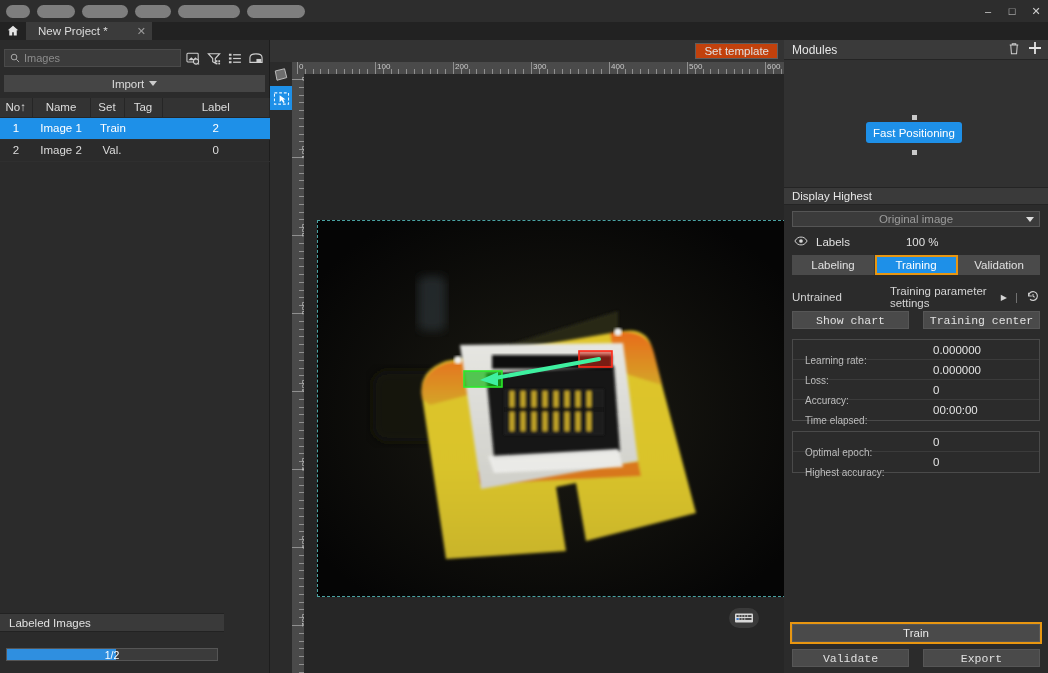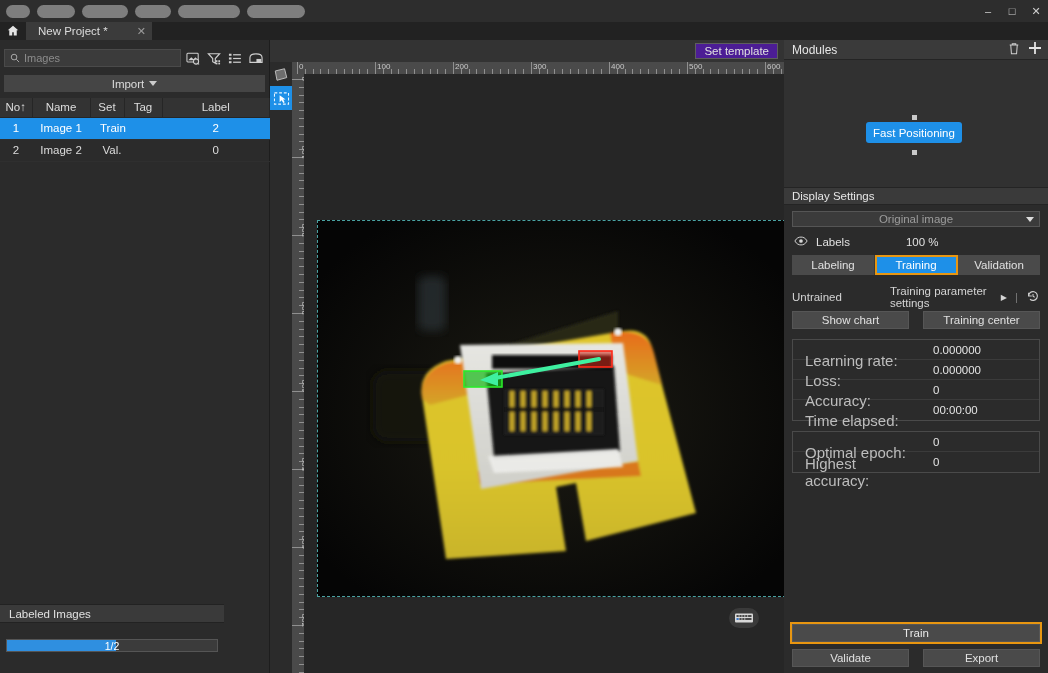--- a/index.html
+++ b/index.html
@@ -67,21 +67,21 @@
     background: #333; color: #ddd; font-weight: normal; font-size: 11.5px;
     height: 19px; border-right: 1px solid #262626; border-bottom: 1px solid #262626;
   }
   table.filelist td {
     height: 22px; font-size: 11.5px; color: #dcdcdc; text-align: center;
     border-bottom: 1px solid #2f2f2f;
   }
   tr.row-sel td { background: #1e90e8; color: #fff; }
   td.lcell { text-align: left; padding-left: 10px; }
 
-  .labeled-foot { position: absolute; left: 0; bottom: 12px; width: 224px; }
+  .labeled-foot { position: absolute; left: 0; bottom: 3px; width: 224px; }
   .labeled-head {
     height: 19px; background: #3a3a3a; display: flex; align-items: center;
     padding-left: 9px; font-size: 11.5px; color: #e0e0e0;
     border-top: 1px solid #222; border-bottom: 1px solid #222;
   }
   .progwrap {
     margin: 16px 6px 9px 6px; height: 13px; background: #3b3b3b; border: 1px solid #555;
     position: relative;
   }
   .progfill { position: absolute; left: 0; top: 0; bottom: 0; width: 52%; background: #2f8fe0; }
@@ -100,21 +100,21 @@
 
   
   .center {
     position: absolute; left: 292px; top: 40px; width: 492px; height: 633px; background: #2b2b2b;
   }
   .canvas-topbar {
     position: absolute; left: -22px; top: 0; width: 514px; height: 22px;
     background: #333; display: flex; align-items: center; justify-content: flex-end; padding-right: 6px;
   }
   .settmpl {
-    height: 16px; padding: 0 8px; background: #4c1d95; border: 1px solid #5e5e5e;
+    height: 16px; padding: 0 8px; background: #c2410c; border: 1px solid #5e5e5e;
     font-size: 11.5px; color: #e0e0e0; display: flex; align-items: center;
   }
   .ruler-h {
     position: absolute; left: 0; top: 22px; width: 492px; height: 12px;
     background: #4a4a4a; overflow: hidden;
   }
   .ruler-v {
     position: absolute; left: 0; top: 34px; width: 12px; height: 599px;
     background: #4a4a4a; overflow: hidden;
   }
@@ -184,37 +184,37 @@
   .seg > div:last-child { border-right: none; }
   .seg > div.active { background: #1e90e8; color: #fff; outline: 2px solid #e89611; outline-offset: -2px; }
 
   .untrained-row {
     display: flex; align-items: center; height: 20px; padding: 0 8px; margin-top: 4px;
     font-size: 11.5px; color: #d4d4d4; gap: 6px;
   }
   .untrained-row .tps { margin-left: 42px; display: flex; align-items: center; gap: 4px; }
   .sepbar { color: #777; margin: 0 4px; }
 
-  .btn-2 { display: flex; gap: 14px; padding: 4px 8px 0 8px; }
+  .btn-2 { display: flex; gap: 14px; padding: 4px 8px 0 8px; font-family: Liberation Mono, monospace; }
   .btn {
     flex: 1; height: 18px; background: #4a4a4a; border: 1px solid #565656;
     display: flex; align-items: center; justify-content: center;
     font-size: 11.5px; color: #e0e0e0;
   }
 
   .infobox { margin: 10px 8px 0 8px; border: 1px solid #4a4a4a; }
   .infobox .ttl {
     height: 21px; display: flex; align-items: center; justify-content: center;
     font-size: 12px; color: #ececec; border-bottom: 1px solid #4a4a4a;
   }
   .inforow { display: flex; height: 20px; border-bottom: 1px solid #3b3b3b; }
   .inforow:last-child { border-bottom: none; }
   .inforow .k {
     width: 122px; display: flex; align-items: center; padding-left: 12px;
-    font-size: 15px; color: #bdbdbd; border-right: 1px solid #3b3b3b; margin-top: 20px;
+    font-size: 10px; color: #bdbdbd; border-right: 1px solid #3b3b3b; margin-top: 20px;
   }
   .inforow .v { flex: 1; display: flex; align-items: center; padding-left: 18px; font-size: 11.5px; color: #e4e4e4; }
 
   .bottom-actions { position: absolute; left: 0; bottom: 0; width: 264px; padding: 0 8px 6px 8px; }
   .train-btn {
     height: 18px; background: #4a4a4a; border: 1px solid #565656;
     display: flex; align-items: center; justify-content: center;
     font-size: 11.5px; color: #e8e8e8; outline: 2px solid #e89611; outline-offset: 0px;
     margin-bottom: 7px;
   }
@@ -637,21 +637,21 @@
         </span>
       </span>
     </div>
 
     <div class="modules-area">
       <div class="handle" style="top:55px"></div>
       <div class="module-node">Fast Positioning</div>
       <div class="handle" style="top:90px"></div>
     </div>
 
-    <div class="sect-head">Display Settings</div>
+    <div class="sect-head">Display Highest</div>
 
     <div class="selwrap">
       <div class="select">
         <span>Original image</span>
         <span class="arr"></span>
       </div>
     </div>
 
     <div class="labels-row">
       <span>

